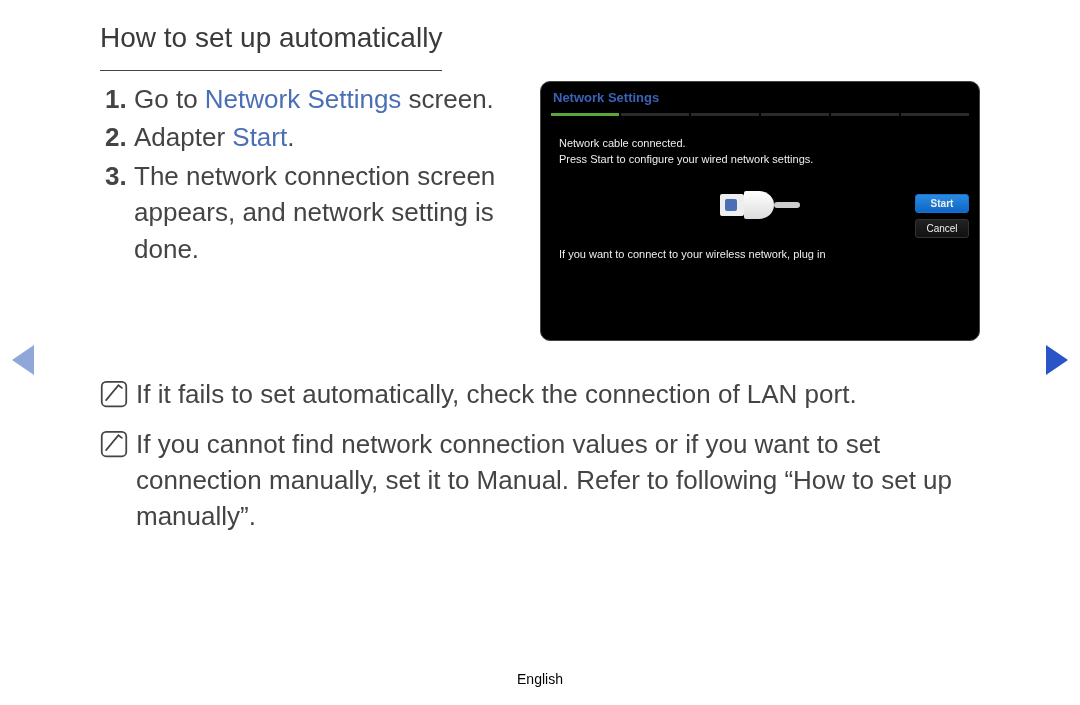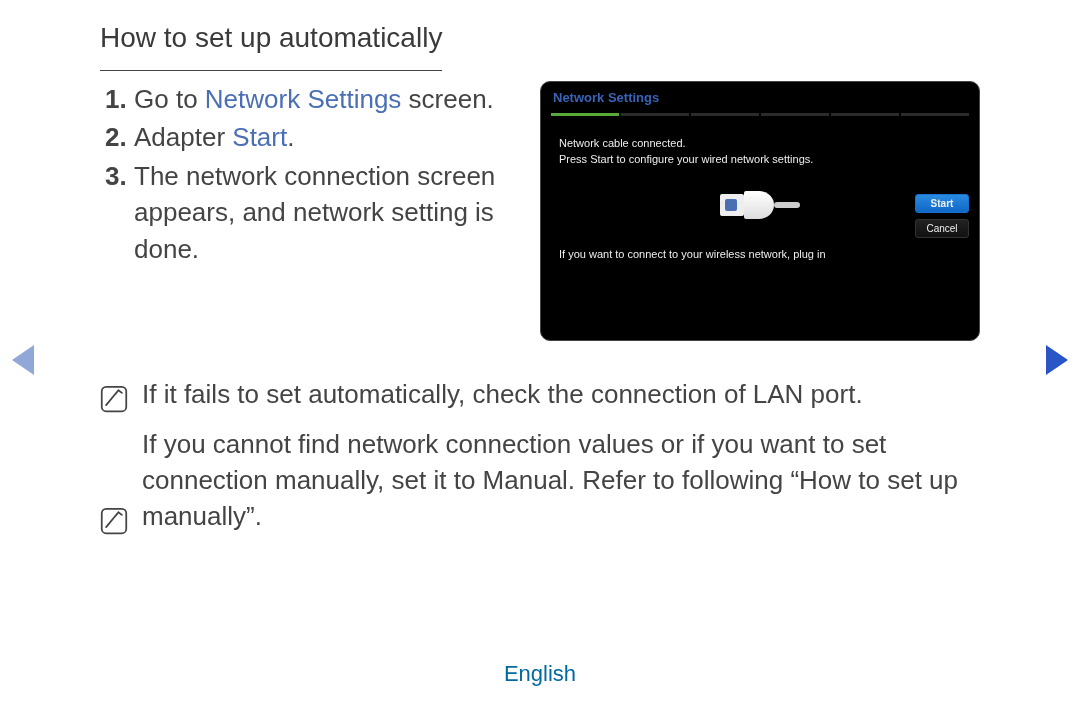--- a/index.html
+++ b/index.html
@@ -164,22 +164,22 @@
     margin-top:22px;
   }
   .notes {
     margin-top: 36px;
     font-size: 26px;
     line-height: 1.38;
     color:#444;
   }
   .note-row {
     display:flex;
-    align-items:flex-end;
-    gap: 14px;
+    align-items:flex-start;
+    gap: 8px;
     margin-bottom: 14px;
   }
   .note-icon {
     width:28px;
     height:28px;
     flex-shrink:0;
     margin-top:3px;
   }
   .note-icon svg { width:28px; height:28px; }
   .nav-left, .nav-right {
@@ -189,22 +189,22 @@
   }
   .nav-left { left: 12px; }
   .nav-right { right: 12px; }
   .nav-left svg, .nav-right svg { width:22px; height:30px; }
   .footer {
     position:absolute;
     bottom:18px;
     left:0;
     width:100%;
     text-align:center;
-    font-size:22px;
-    color:#0369a1;
+    font-size:14px;
+    color:#000000;
   }
 </style>
 </head>
 <body>
 
 <div class="page">
   <div class="title">How to set up automatically</div>
 
   <div class="top-row">
     <ol class="steps">

